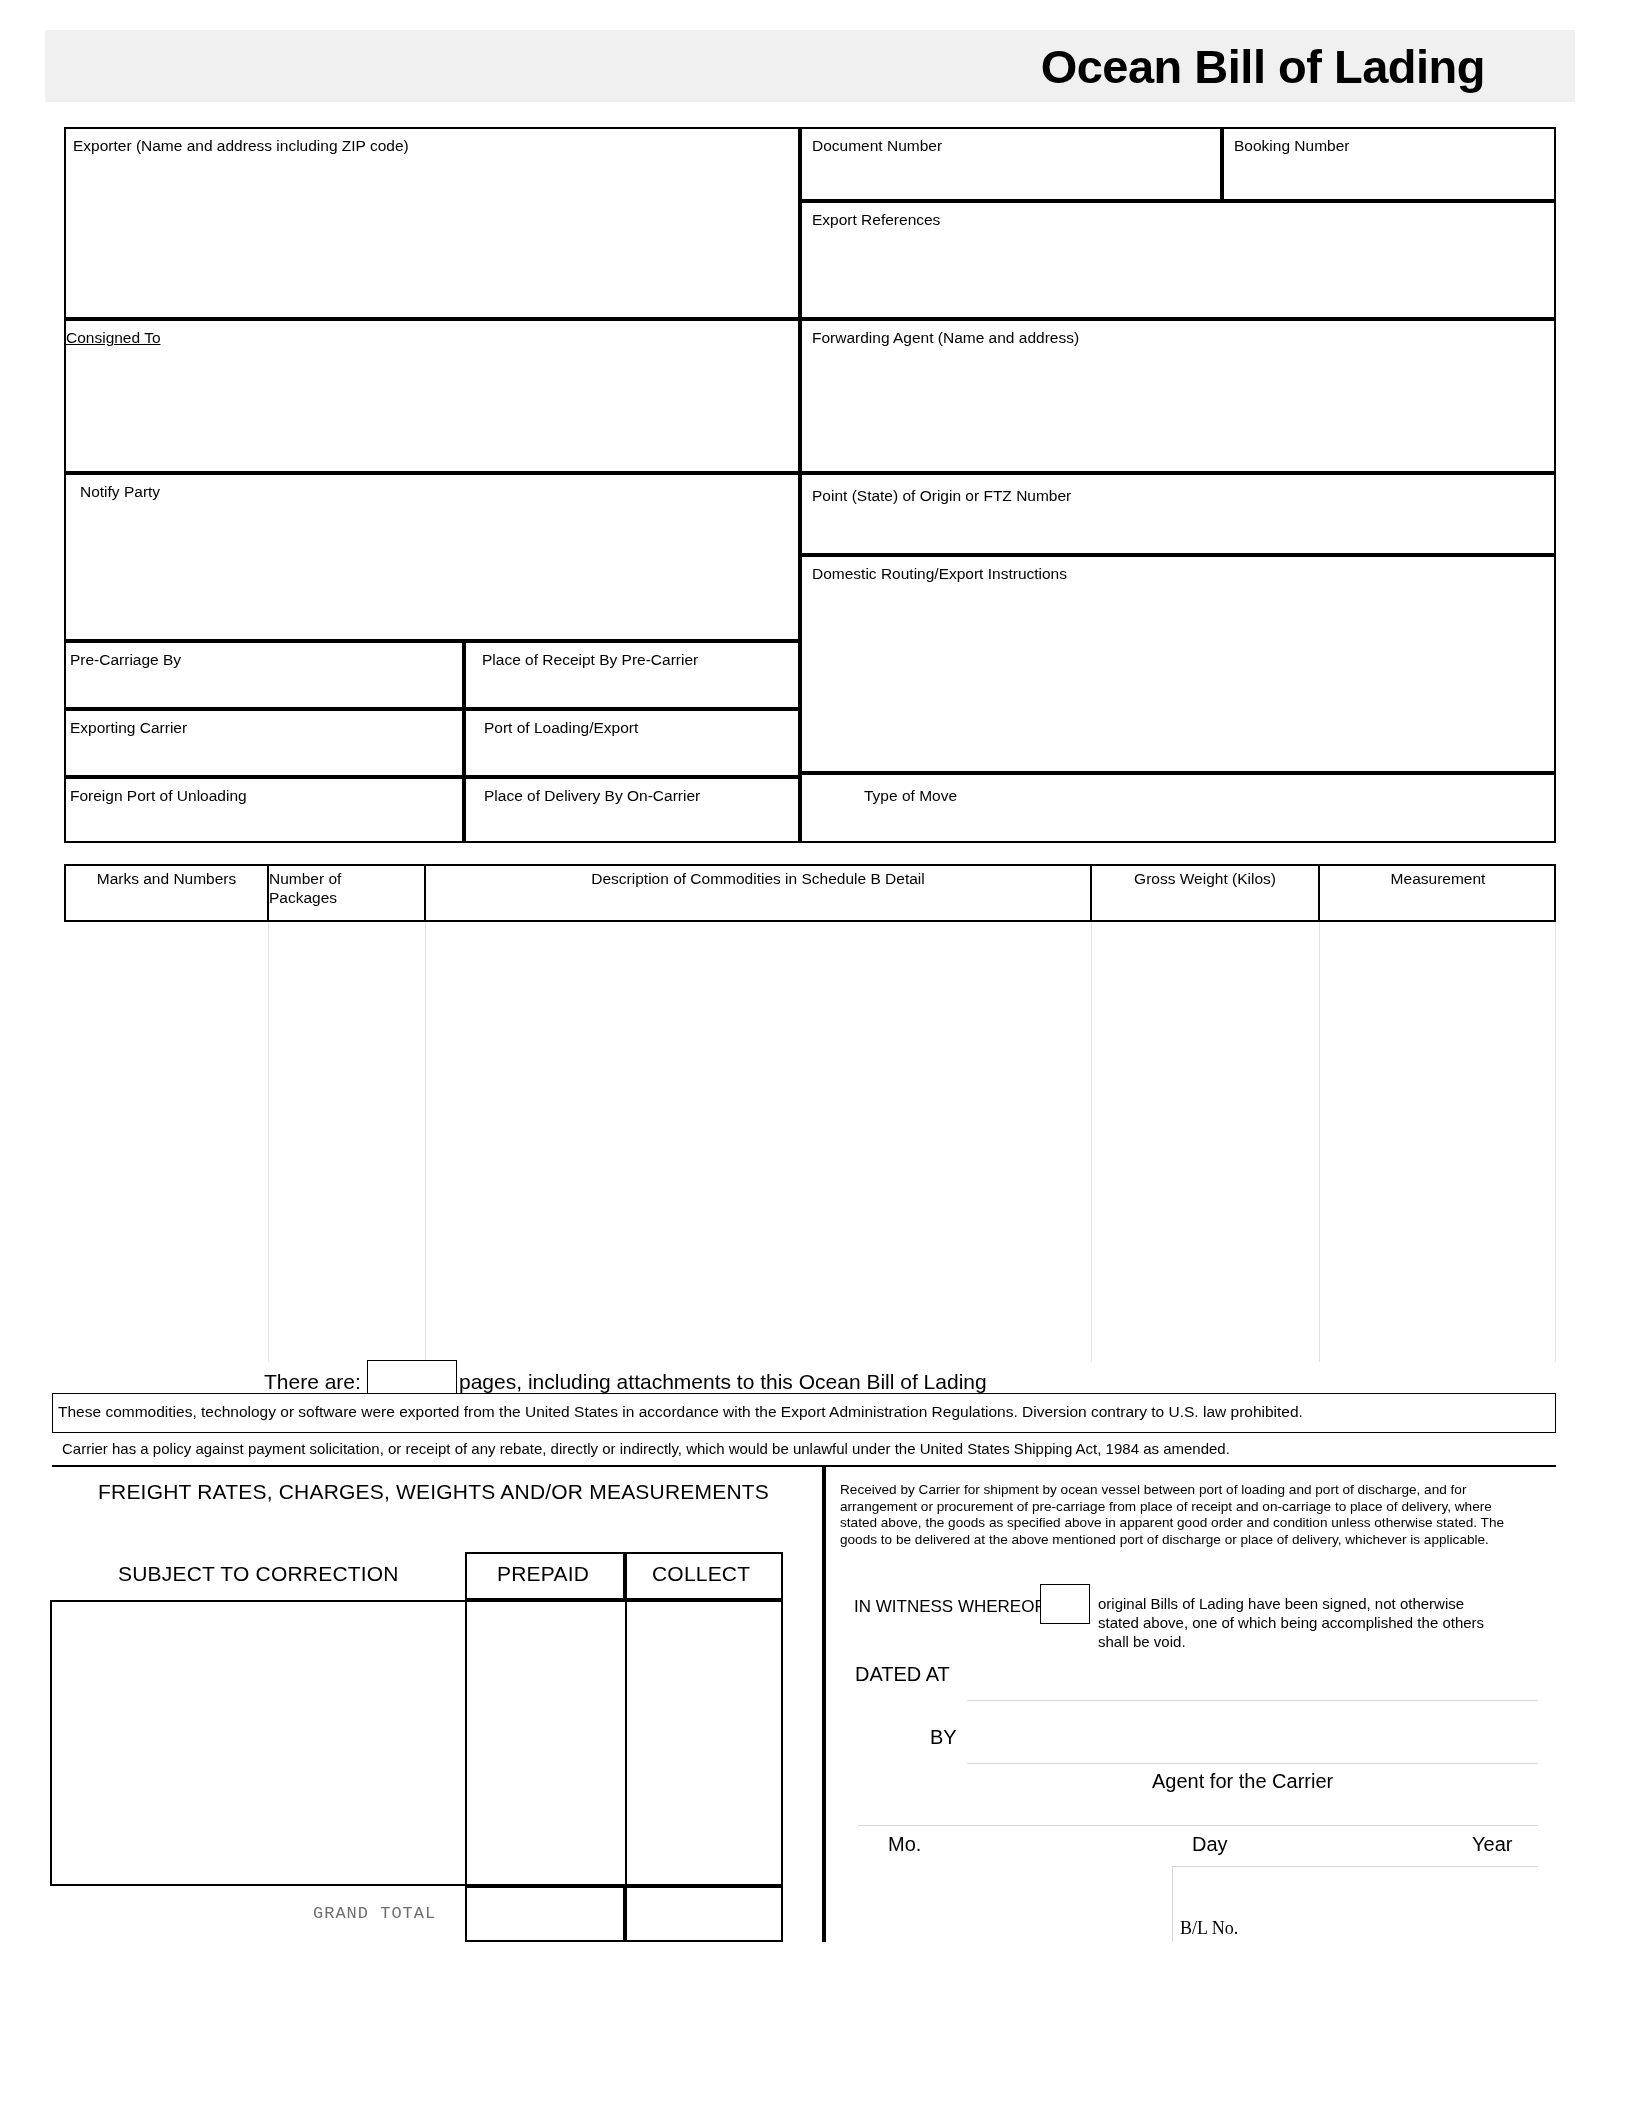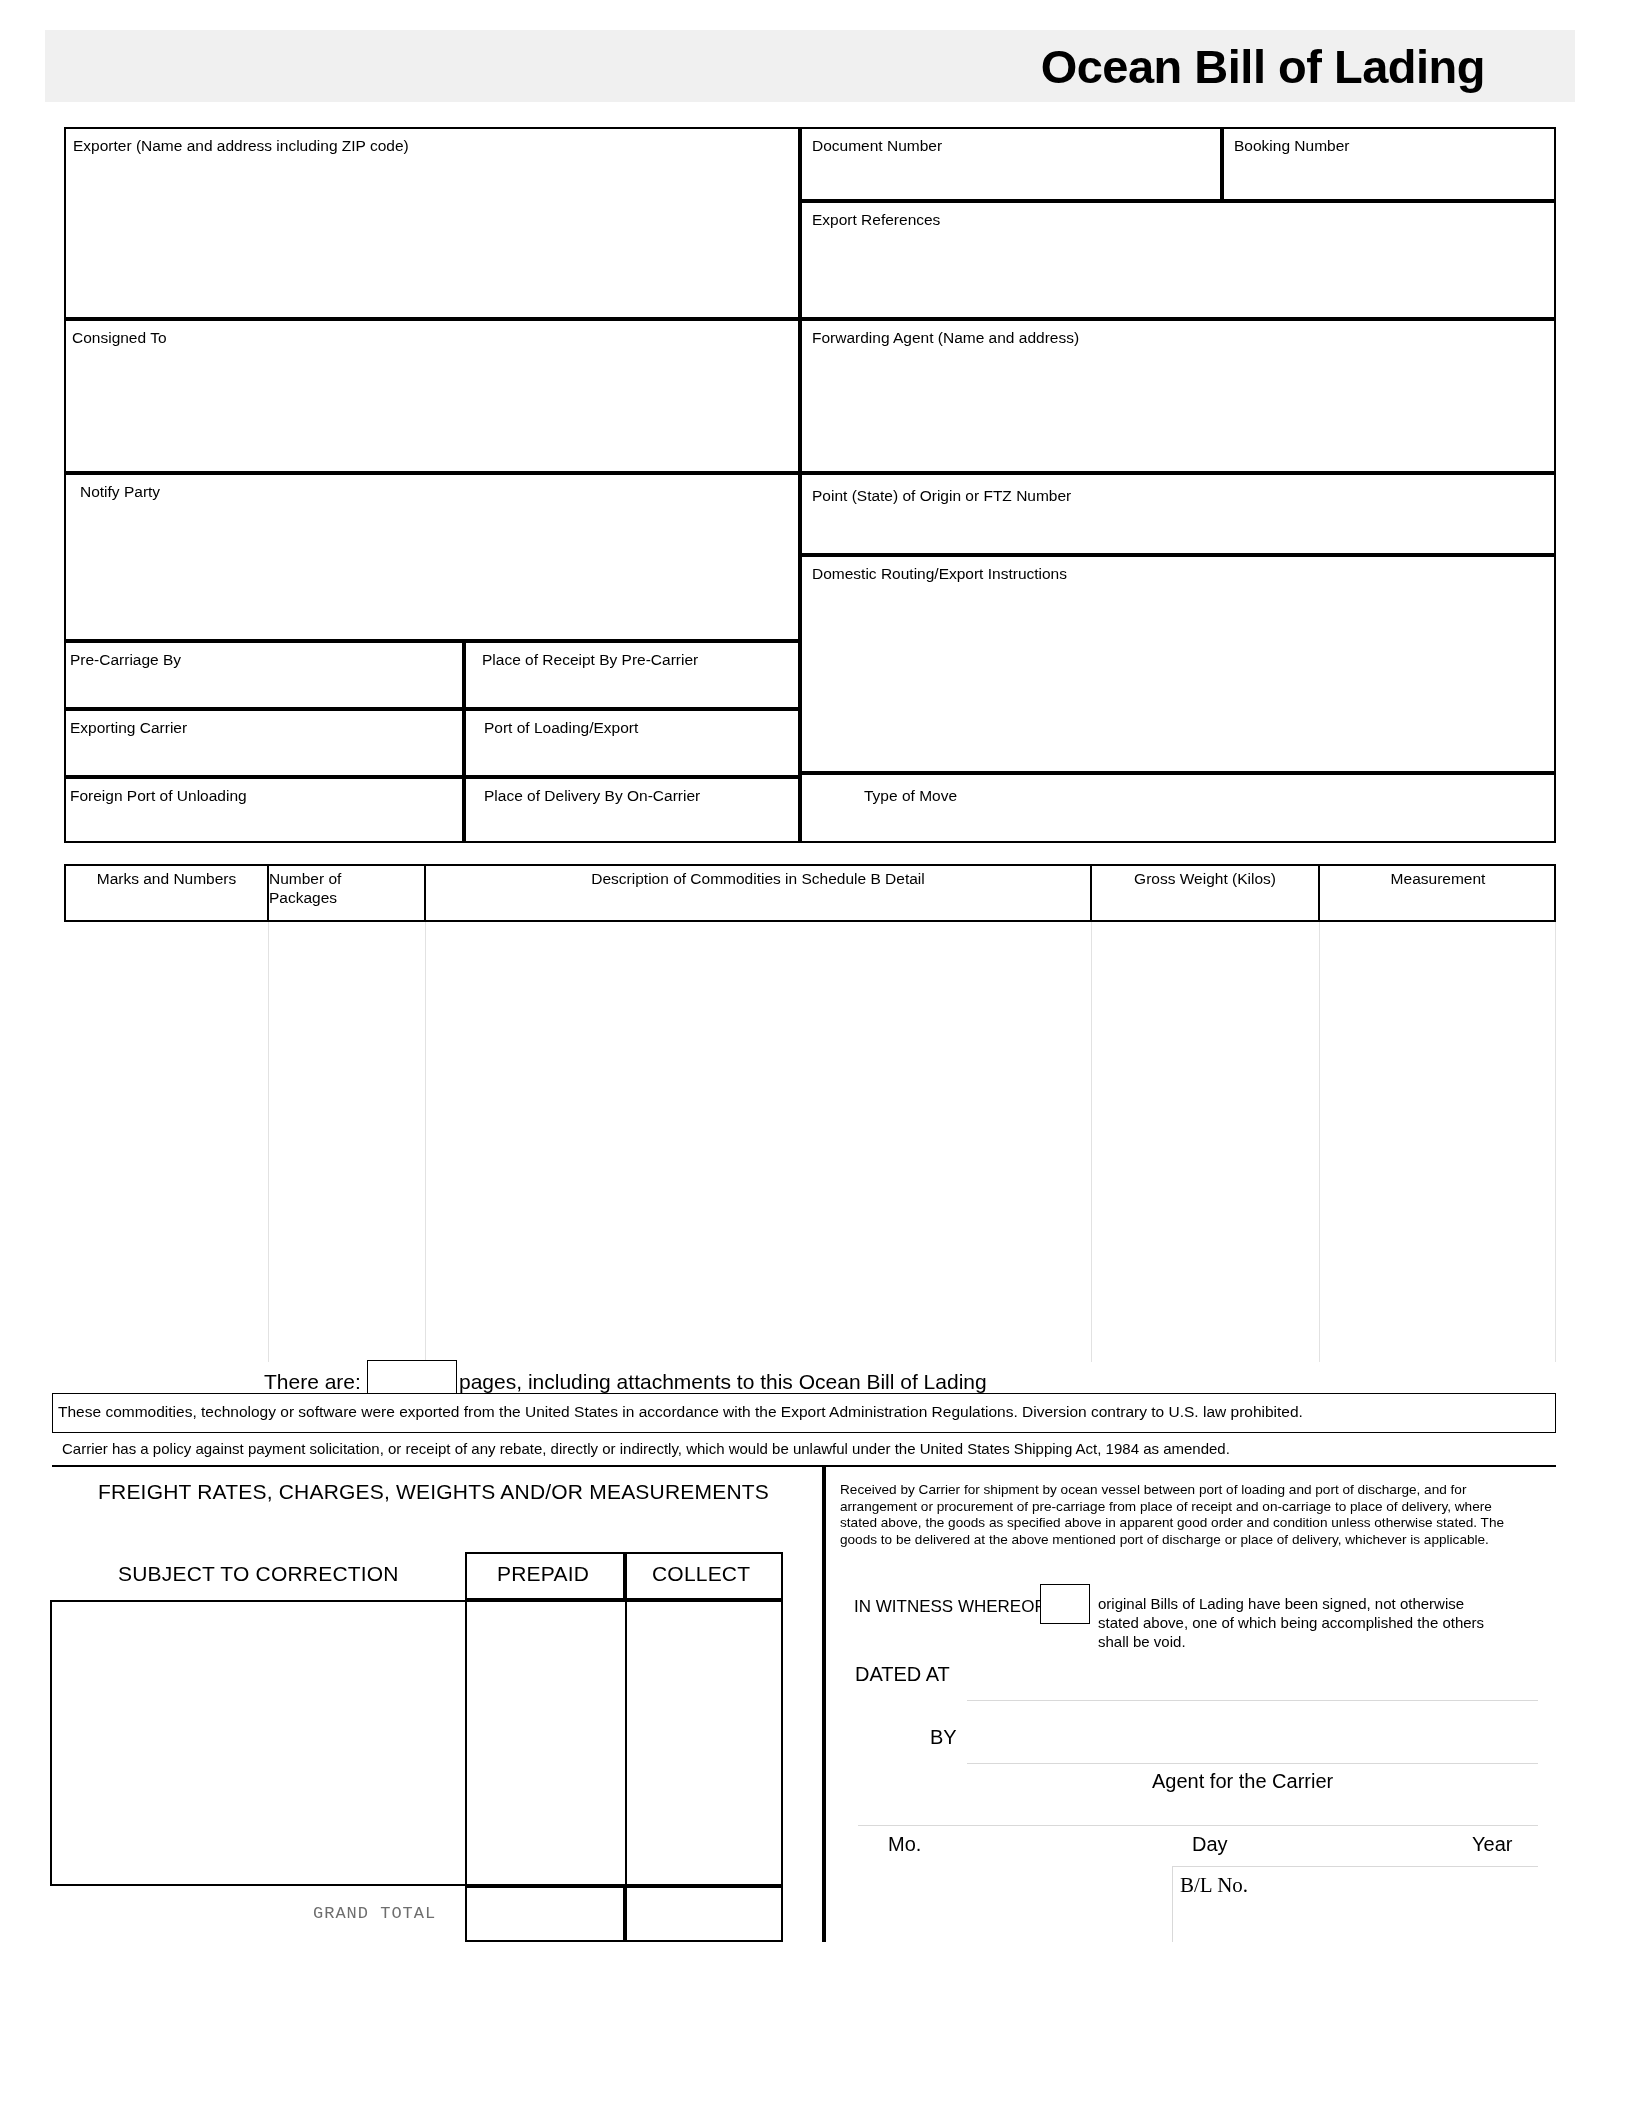--- a/index.html
+++ b/index.html
@@ -131,22 +131,23 @@
     white-space: nowrap;
   }
   .sig-rule {
     position: absolute;
     height: 1px;
     background: #d9d9d9;
   }
   .serif {
     position: absolute;
     font-family: "Liberation Serif", serif;
-    font-size: 21px;
-    white-space: nowrap;
+    font-size: 18px;
+    white-space: nowrap;
+    margin-top: 45px;
   }
   .mid-label {
     position: absolute;
     font-size: 17px;
     white-space: nowrap;
   }
 </style>
 </head>
 <body>
 
@@ -163,21 +164,21 @@
   <div class="box" style="left:800px; top:127px; width:422px; height:74px;"></div>
   <span class="lbl" style="left:812px; top:137px;">Document Number</span>
 
   <div class="box" style="left:1222px; top:127px; width:334px; height:74px;"></div>
   <span class="lbl" style="left:1234px; top:137px;">Booking Number</span>
 
   <div class="box" style="left:800px; top:201px; width:756px; height:118px;"></div>
   <span class="lbl" style="left:812px; top:211px;">Export References</span>
 
   <div class="box" style="left:64px; top:319px; width:736px; height:154px;"></div>
-  <span class="lbl" style="left:72px; top:329px;">Consigned To</span>
+  <span class="lbl" style="left:66px; top:329px;text-decoration:underline;">Consigned To</span>
 
   <div class="box" style="left:800px; top:319px; width:756px; height:154px;"></div>
   <span class="lbl" style="left:812px; top:329px;">Forwarding Agent (Name and address)</span>
 
   <div class="box" style="left:64px; top:473px; width:736px; height:168px;"></div>
   <span class="lbl" style="left:80px; top:483px;">Notify Party</span>
 
   <div class="box" style="left:800px; top:473px; width:756px; height:82px;"></div>
   <span class="lbl" style="left:812px; top:487px;">Point (State) of Origin or FTZ Number</span>
 

